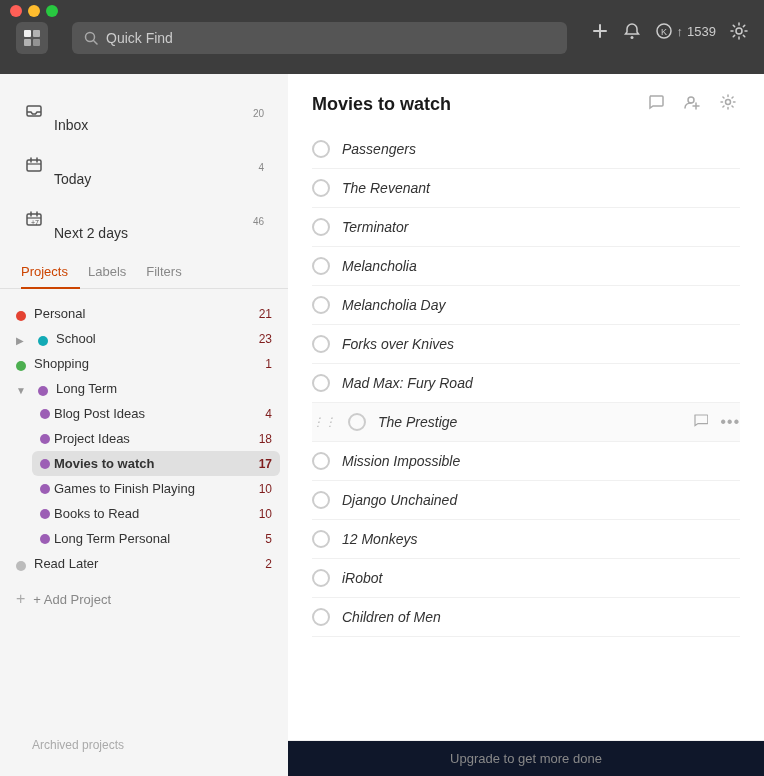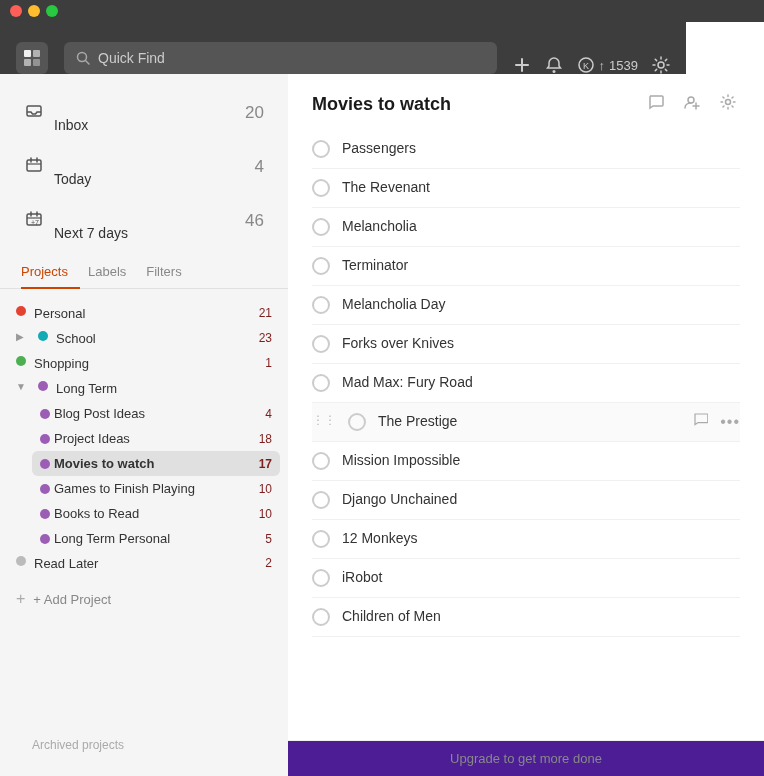--- a/index.html
+++ b/index.html
@@ -18,27 +18,27 @@
     }
     .titlebar-btn {
       width: 12px; height: 12px; border-radius: 50%;
     }
     .btn-red { background: #ff5f57; }
     .btn-yellow { background: #febc2e; }
     .btn-green { background: #28c840; }
 
     
     .topnav {
-      width: 686px;
+      width: 764px;
       height: 52px;
       background: #3d3d3d;
       display: flex;
-      align-items: flex-end;
+      align-items: flex-start;
       padding: 0 16px;
-      gap: 16px;
+      gap: 24px;
     }
     .logo-icon {
       width: 32px; height: 32px;
       background: #555;
       border-radius: 6px;
       display: flex; align-items: center; justify-content: center;
       color: #f0f0f0;
       font-size: 18px;
     }
     .search-bar {
@@ -94,21 +94,21 @@
       display: flex; align-items: center;
       padding: 7px 8px;
       border-radius: 6px;
       cursor: pointer;
       gap: 10px;
       font-size: 14px;
       color: #333;
     }
     .sidebar-nav-item .nav-icon { font-size: 16px; color: #555; width: 20px; text-align: center; }
     .sidebar-nav-item .nav-label { flex: 1; font-size: 14px; margin-top: 24px; }
-    .sidebar-nav-item .nav-count { font-size: 17px; color: #888; }
+    .sidebar-nav-item .nav-count { font-size: 10px; color: #888; }
 
     
     .sidebar-tabs {
       display: flex;
       padding: 0 21px;
       border-bottom: 1px solid #e0e0e0;
       margin-bottom: 8px;
     }
     .sidebar-tab {
       padding: 8px 12px 8px 0;
@@ -120,21 +120,21 @@
     }
     .sidebar-tab.active {
       color: #cc4400;
       border-bottom-color: #cc4400;
       font-weight: 500;
     }
 
     
     .project-section { padding: 4px 8px; }
     .project-item {
-      display: flex; align-items: flex-start;
+      display: flex; align-items: flex-end;
       padding: 5px 8px;
       border-radius: 6px;
       cursor: pointer;
       gap: 8px;
       font-size: 13px;
       color: #333;
     }
     .project-dot {
       width: 10px; height: 10px; border-radius: 50%; flex-shrink: 0;
     }
@@ -202,26 +202,27 @@
       padding: 4px;
     }
 
     .content-list {
       flex: 1;
       overflow-y: auto;
       padding: 0 24px;
     }
 
     .task-item {
-      display: flex; align-items: flex-start;
+      display: flex; align-items: center;
       padding: 10px 0;
       border-bottom: 1px solid #f0f0f0;
       gap: 12px;
       position: relative;
       cursor: pointer;
+      font-style: italic;
     }
     .task-checkbox {
       width: 18px; height: 18px;
       border-radius: 50%;
       border: 2px solid #ccc;
       flex-shrink: 0;
       cursor: pointer;
     }
     .task-label {
       flex: 1;
@@ -238,21 +239,21 @@
       display: none;
     }
     .task-drag-handle {
       color: #bbb;
       font-size: 12px;
       display: none;
     }
 
     
     .upgrade-banner {
-      background: #4c1d95;
+      background: #0f172a;
       border-top: 1px solid #f0f0f0;
       padding: 10px 24px;
       font-size: 13px;
       color: #888;
       text-align: center;
     }
 
     
     ::-webkit-scrollbar { width: 6px; }
     ::-webkit-scrollbar-track { background: transparent; }
@@ -342,21 +343,21 @@
       <div class="sidebar-nav-item">
         <span class="nav-icon">
           <svg width="16" height="16" viewBox="0 0 16 16" fill="none">
               <rect x="1" y="3" width="14" height="11" rx="1.5" stroke="#555" stroke-width="1.5"></rect>
               <line x1="5" y1="1" x2="5" y2="5" stroke="#555" stroke-width="1.5" stroke-linecap="round"></line>
               <line x1="11" y1="1" x2="11" y2="5" stroke="#555" stroke-width="1.5" stroke-linecap="round"></line>
               <line x1="1" y1="7" x2="15" y2="7" stroke="#555" stroke-width="1.2"></line>
               <text x="5" y="14" font-size="7" fill="#555">+7</text>
             </svg>
         </span>
-        <span class="nav-label">Next 7 days</span>
+        <span class="nav-label">Next 2 days</span>
         <span class="nav-count">46</span>
       </div>
     </div>
 
     <div class="sidebar-tabs">
       <div class="sidebar-tab active">Projects</div>
       <div class="sidebar-tab" style="margin-left:8px;">Labels</div>
       <div class="sidebar-tab" style="margin-left:8px;">Filters</div>
     </div>
 
@@ -468,26 +469,26 @@
         <span class="task-label">Passengers</span>
       </div>
       <div class="task-item">
 
         <div class="task-checkbox"></div>
         <span class="task-label">The Revenant</span>
       </div>
       <div class="task-item">
 
         <div class="task-checkbox"></div>
+        <span class="task-label">Terminator</span>
+      </div>
+      <div class="task-item">
+
+        <div class="task-checkbox"></div>
         <span class="task-label">Melancholia</span>
-      </div>
-      <div class="task-item">
-
-        <div class="task-checkbox"></div>
-        <span class="task-label">Terminator</span>
       </div>
       <div class="task-item">
 
         <div class="task-checkbox"></div>
         <span class="task-label">Melancholia Day</span>
       </div>
       <div class="task-item">
 
         <div class="task-checkbox"></div>
         <span class="task-label">Forks over Knives</span>

